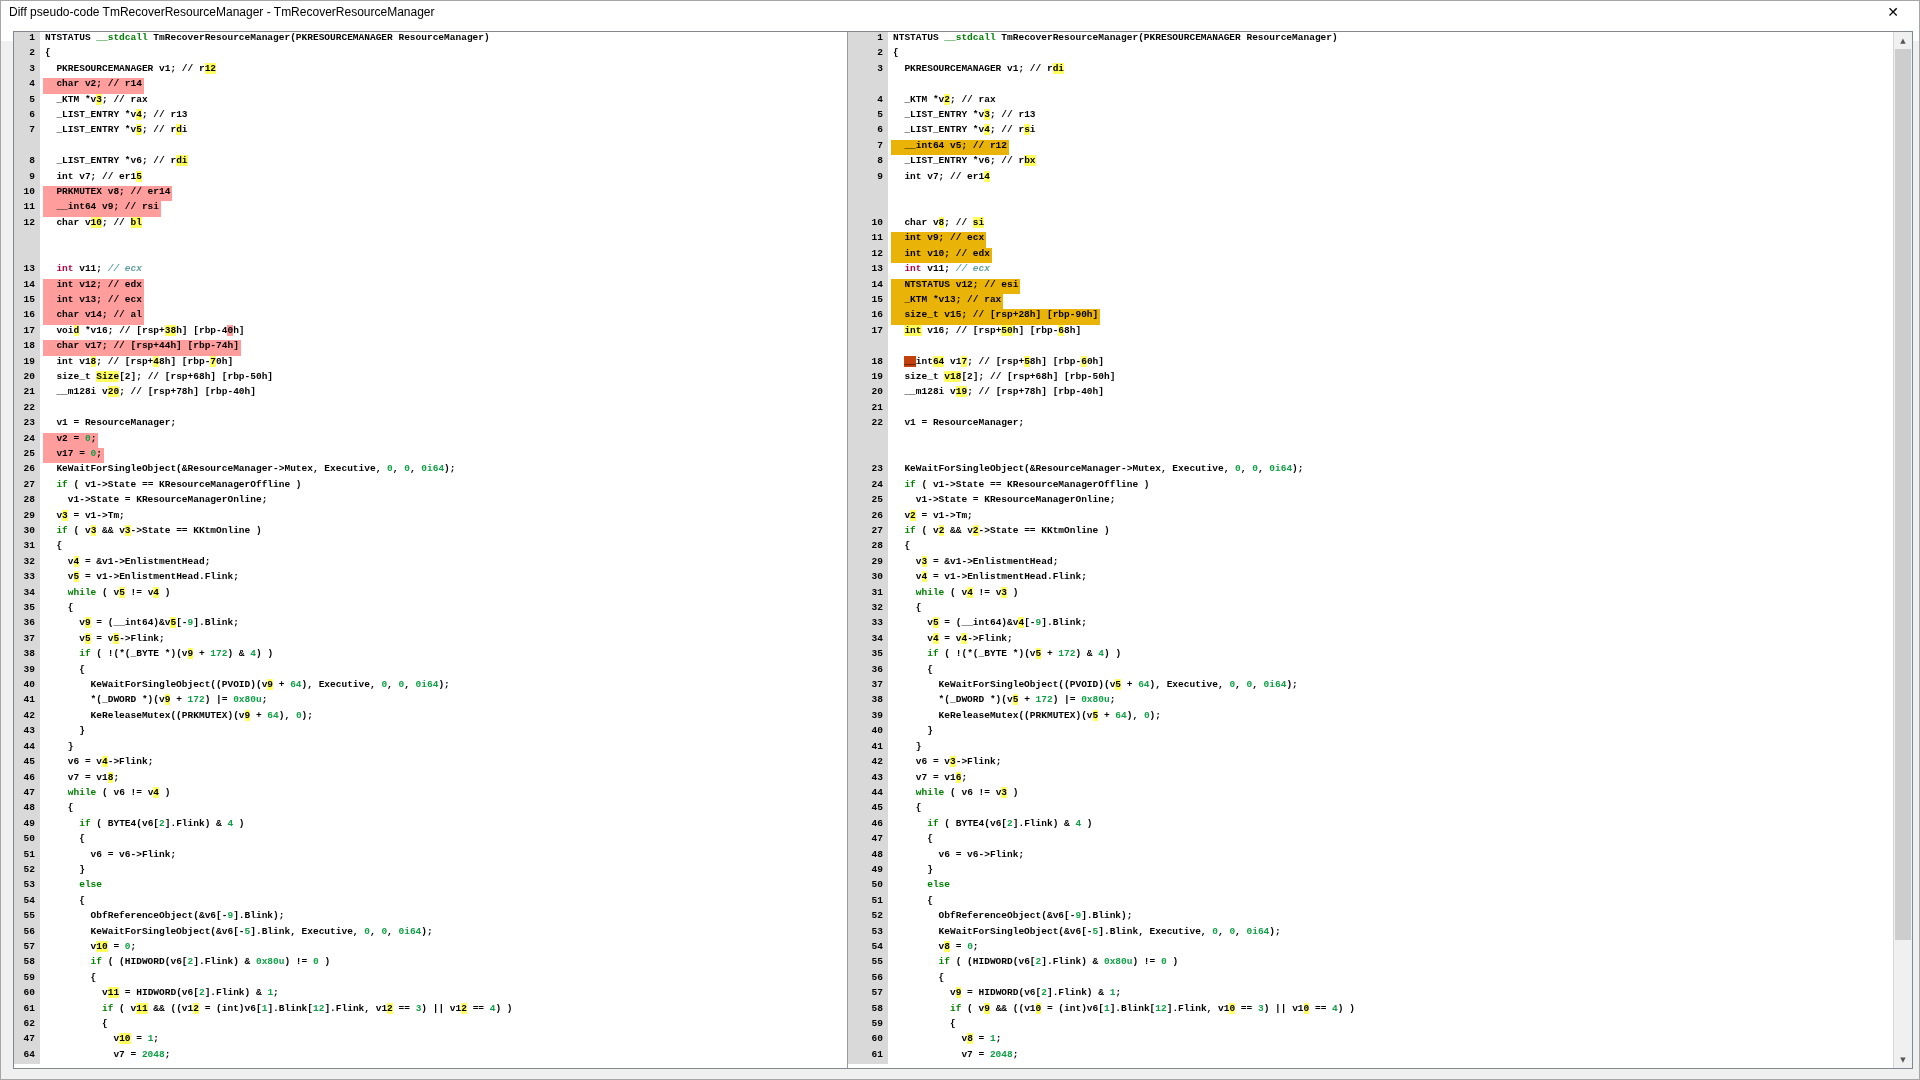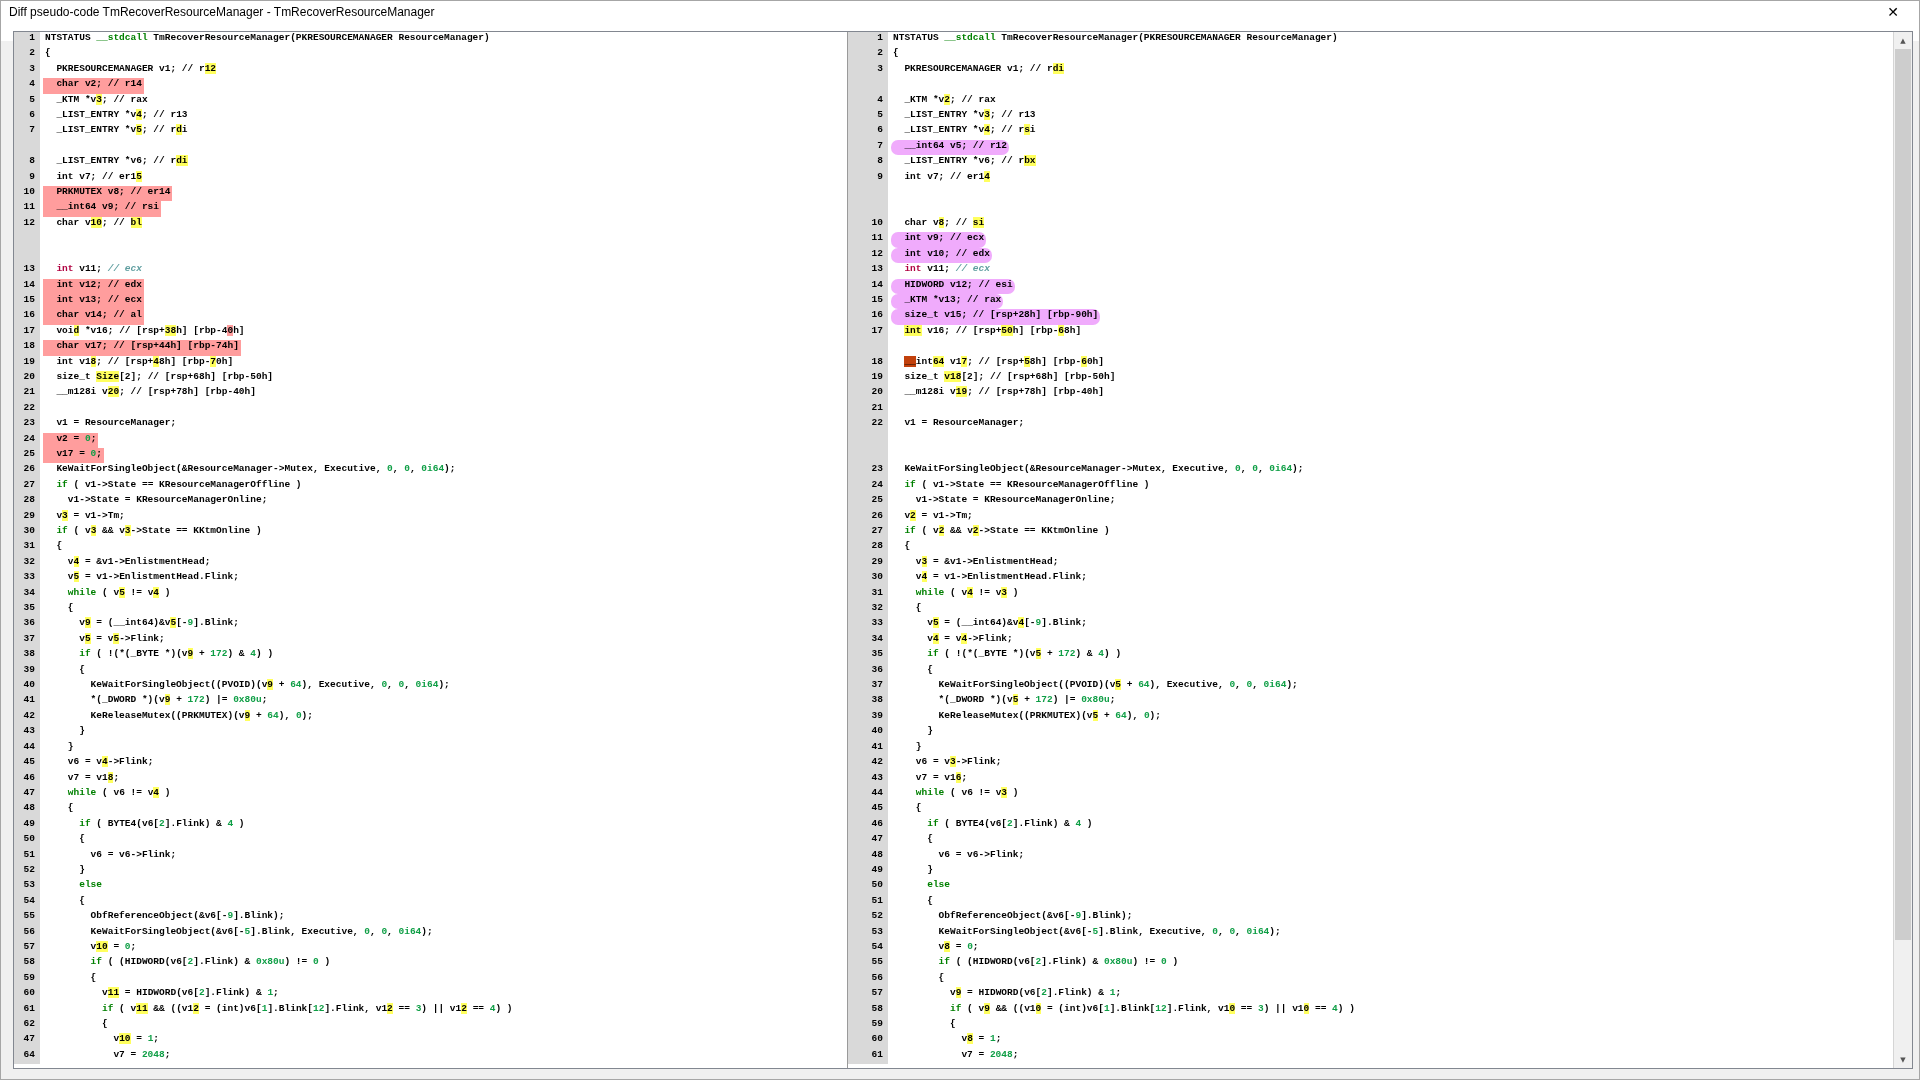--- a/index.html
+++ b/index.html
@@ -23,21 +23,21 @@
   .code{font:bold 9.5px "Liberation Mono",monospace;color:#000;margin-left:3px;padding:0 2px;
     white-space:pre;}
   .k{color:#008000;}
   .n{color:#0e9e45;}
   .t{color:#b00040;}
   .c{color:#5f9ea0;font-style:italic;margin-top:36px;}
   .y{background:#ffff5e;}
   .r{background:#ff9d9d;}
   .g{background:#c2410c;}
   .del{background:#ff9d9d;}
-  .add{background:#f0abfc;border-radius:7px;}
+  .add{background:#eab308;}
   .vscroll{width:18px;flex:none;background:#f0f0f0;border-left:1px solid #d5d5d5;position:relative;}
   .sbtn{position:absolute;left:0;right:0;height:17px;display:flex;align-items:center;
     justify-content:center;color:#555;font-size:7px;font-family:"DejaVu Sans",sans-serif;}
   .sbtn-up{top:0;}
   .sbtn-down{bottom:0;}
   .sthumb{position:absolute;left:1px;right:1px;top:17px;height:86%;background:#cdcdcd;}
 </style>
 </head>
 <body>
 
@@ -127,21 +127,21 @@
         <div class="row"><span class="ln">6</span><span class="code"><span>  _LIST_ENTRY *v</span><span class="y">4</span><span>; // r</span><span class="y">s</span><span>i</span></span></div>
         <div class="row"><span class="ln">7</span><span class="code add"><span>  __int64 v5; // r12</span></span></div>
         <div class="row"><span class="ln">8</span><span class="code"><span>  _LIST_ENTRY *v6; // r</span><span class="y">bx</span></span></div>
         <div class="row"><span class="ln">9</span><span class="code"><span>  int v7; // er1</span><span class="y">4</span></span></div>
         <div class="row"><span class="ln"></span><span class="code"></span></div>
         <div class="row"><span class="ln"></span><span class="code"></span></div>
         <div class="row"><span class="ln">10</span><span class="code"><span>  char v</span><span class="y">8</span><span>; // </span><span class="y">si</span></span></div>
         <div class="row"><span class="ln">11</span><span class="code add"><span>  int v9; // ecx</span></span></div>
         <div class="row"><span class="ln">12</span><span class="code add"><span>  int v10; // edx</span></span></div>
         <div class="row"><span class="ln">13</span><span class="code"><span>  </span><span class="t">int</span><span> v11; </span><span class="c">// ecx</span></span></div>
-        <div class="row"><span class="ln">14</span><span class="code add"><span>  HIDWORD v12; // esi</span></span></div>
+        <div class="row"><span class="ln">14</span><span class="code add"><span>  NTSTATUS v12; // esi</span></span></div>
         <div class="row"><span class="ln">15</span><span class="code add"><span>  _KTM *v13; // rax</span></span></div>
         <div class="row"><span class="ln">16</span><span class="code add"><span>  size_t v15; // [rsp+28h] [rbp-90h]</span></span></div>
         <div class="row"><span class="ln">17</span><span class="code"><span>  </span><span class="y">int</span><span> v16; // [rsp+</span><span class="y">50</span><span>h] [rbp-</span><span class="y">6</span><span>8h]</span></span></div>
         <div class="row"><span class="ln"></span><span class="code"></span></div>
         <div class="row"><span class="ln">18</span><span class="code"><span>  </span><span class="g">__</span><span>int</span><span class="y">64</span><span> v1</span><span class="y">7</span><span>; // [rsp+</span><span class="y">5</span><span>8h] [rbp-</span><span class="y">6</span><span>0h]</span></span></div>
         <div class="row"><span class="ln">19</span><span class="code"><span>  size_t </span><span class="y">v18</span><span>[2]; // [rsp+68h] [rbp-50h]</span></span></div>
         <div class="row"><span class="ln">20</span><span class="code"><span>  __m128i v</span><span class="y">19</span><span>; // [rsp+78h] [rbp-40h]</span></span></div>
         <div class="row"><span class="ln">21</span><span class="code"></span></div>
         <div class="row"><span class="ln">22</span><span class="code"><span>  v1 = ResourceManager;</span></span></div>
         <div class="row"><span class="ln"></span><span class="code"></span></div>

